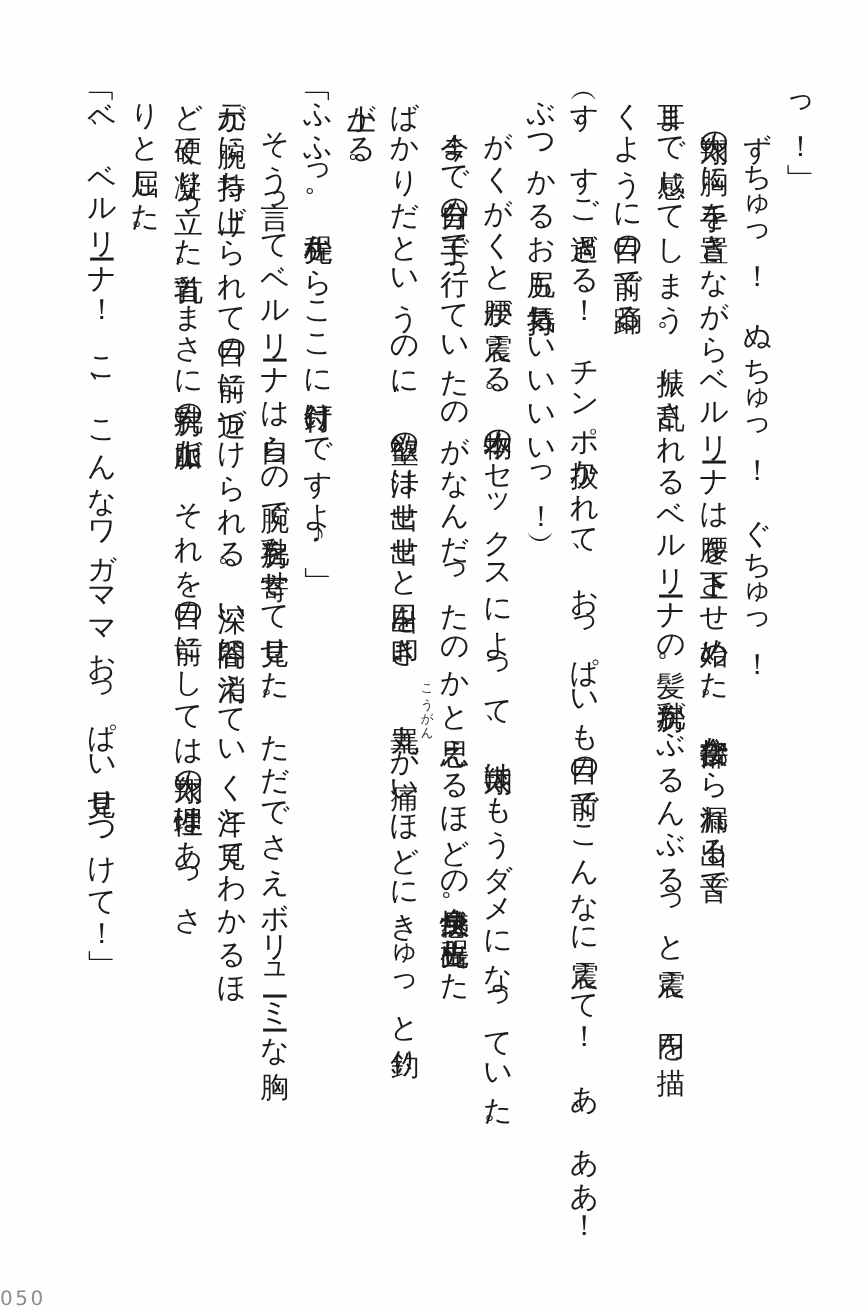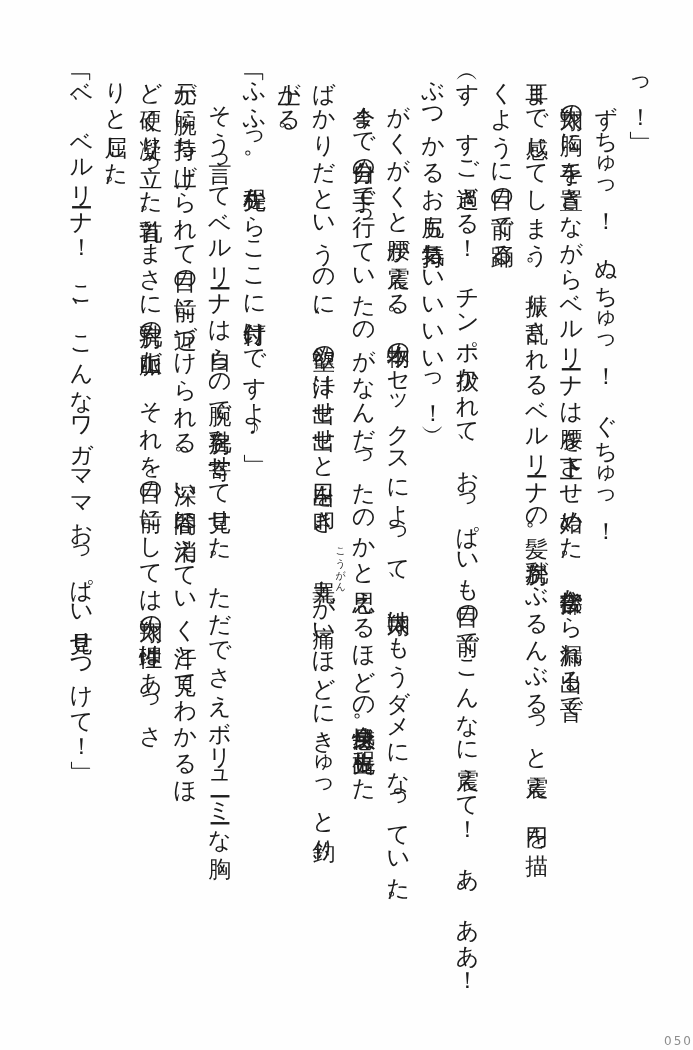--- a/index.html
+++ b/index.html
@@ -43,23 +43,23 @@
   rt {
     font-size: 10px;
     letter-spacing: 0;
     color: #2a2a2a;
   }
   .page-number {
     position: absolute;
     bottom: 2px;
     left: 0;
     right: 0;
-    text-align: right;
+    text-align: left;
     font-family: "DejaVu Sans", "Liberation Sans", sans-serif;
-    font-size: 12px;
+    font-size: 16px;
     font-weight: 400;
     color: #8d8d8d;
     letter-spacing: 2px;
   }
 </style>
 </head>
 <body>
 
 <div class="book-page">
   <div class="text-area">

